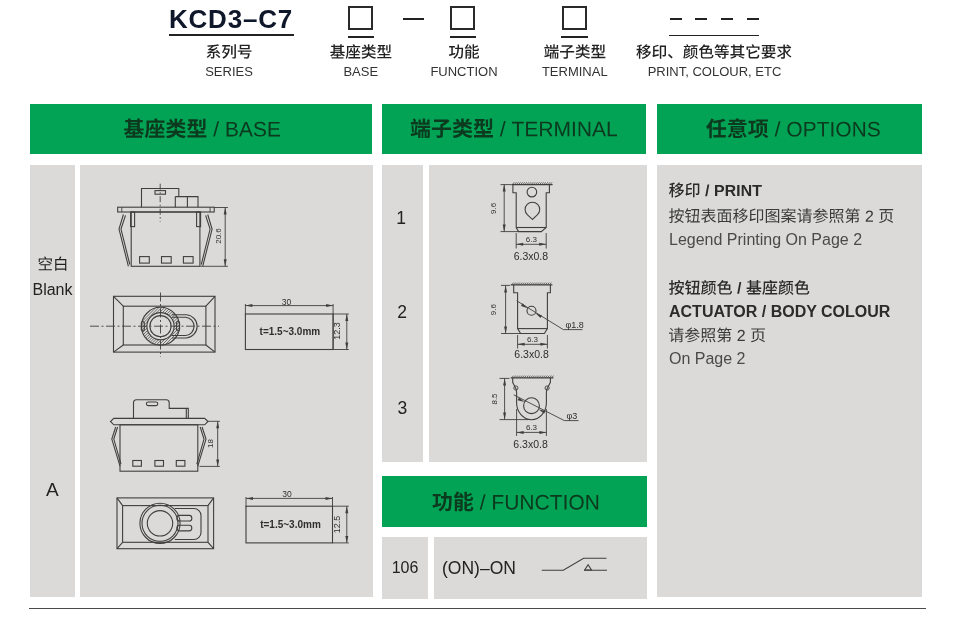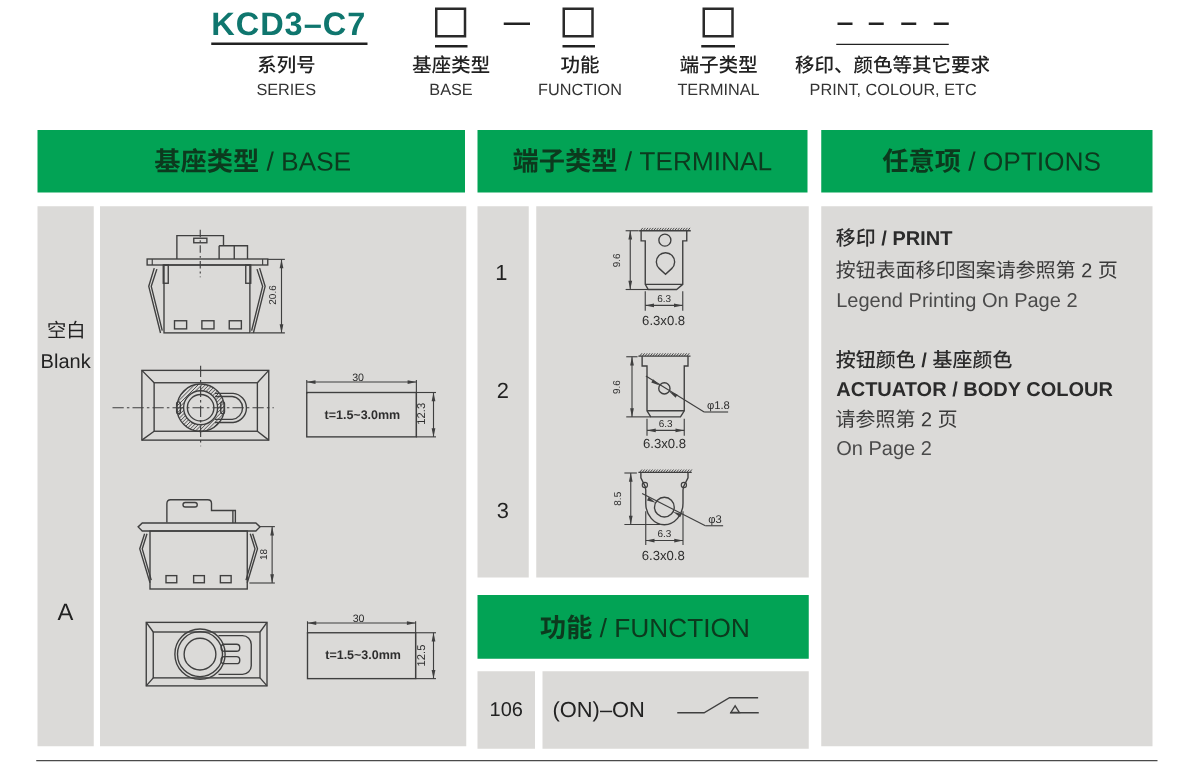--- a/index.html
+++ b/index.html
@@ -4,21 +4,21 @@
 <div style="position:absolute;left:80px;top:165px;width:293px;height:432px;background:#dbdad8;"></div>
 <div style="position:absolute;left:382px;top:165px;width:41px;height:297px;background:#dbdad8;"></div>
 <div style="position:absolute;left:428.5px;top:165px;width:218.5px;height:297px;background:#dbdad8;"></div>
 <div style="position:absolute;left:657px;top:165px;width:265px;height:432px;background:#dbdad8;"></div>
 <div style="position:absolute;left:382px;top:537px;width:46px;height:62px;background:#dbdad8;"></div>
 <div style="position:absolute;left:433.5px;top:537px;width:213.5px;height:62px;background:#dbdad8;"></div>
 <div style="position:absolute;left:30px;top:103.5px;width:342px;height:50px;background:#02a355;"></div>
 <div style="position:absolute;left:381.5px;top:103.5px;width:264.5px;height:50px;background:#02a355;"></div>
 <div style="position:absolute;left:657px;top:103.5px;width:265px;height:50px;background:#02a355;"></div>
 <div style="position:absolute;left:381.5px;top:476px;width:265.5px;height:51px;background:#02a355;"></div>
-<div style="position:absolute;left:168px;top:4px;width:126px;text-align:center;font-weight:bold;font-size:26px;color:#0f766e;letter-spacing:0.8px;white-space:nowrap;">KCD3–C7</div>
+<div style="position:absolute;left:168px;top:4px;width:126px;text-align:center;font-weight:bold;font-size:26px;color:#0f172a;letter-spacing:0.8px;white-space:nowrap;">KCD3–C7</div>
 <div style="position:absolute;left:168.5px;top:33.5px;width:125.5px;height:2px;background:#222;"></div>
 <div style="position:absolute;left:347.5px;top:5.5px;width:21px;height:20px;border:2px solid #2a2a2a;"></div>
 <div style="position:absolute;left:450px;top:5.5px;width:21px;height:20px;border:2px solid #2a2a2a;"></div>
 <div style="position:absolute;left:561.5px;top:5.5px;width:21px;height:20px;border:2px solid #2a2a2a;"></div>
 <div style="position:absolute;left:347.5px;top:35.5px;width:26px;height:2px;background:#222;"></div>
 <div style="position:absolute;left:450px;top:35.5px;width:26px;height:2px;background:#222;"></div>
 <div style="position:absolute;left:561px;top:36px;width:27px;height:2px;background:#222;"></div>
 <div style="position:absolute;left:403px;top:17.5px;width:21px;height:2px;background:#222;"></div>
 <div style="position:absolute;left:670px;top:17.5px;width:12px;height:2px;background:#222;"></div>
 <div style="position:absolute;left:694.5px;top:17.5px;width:12px;height:2px;background:#222;"></div>

